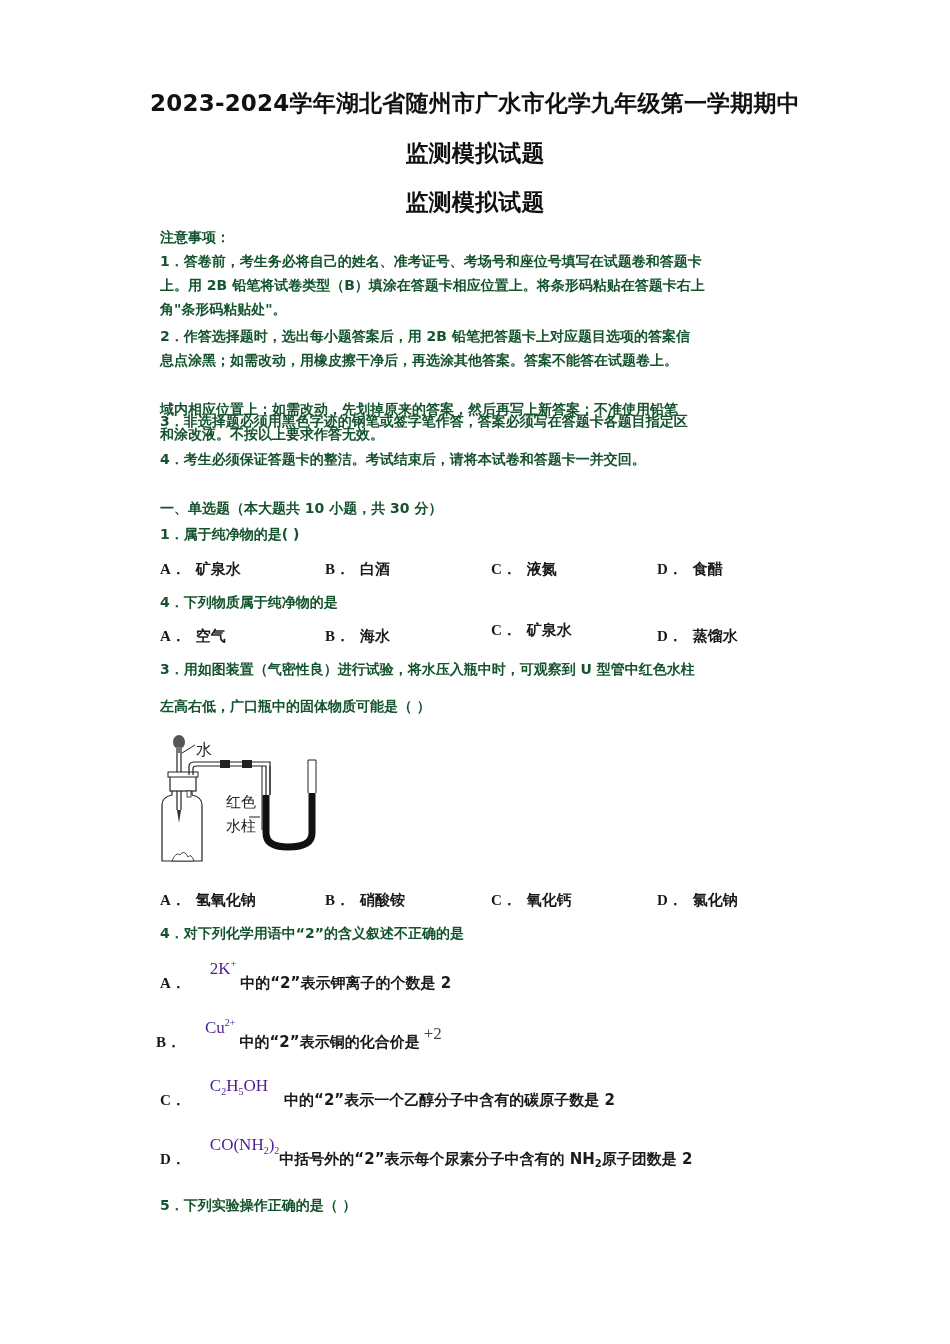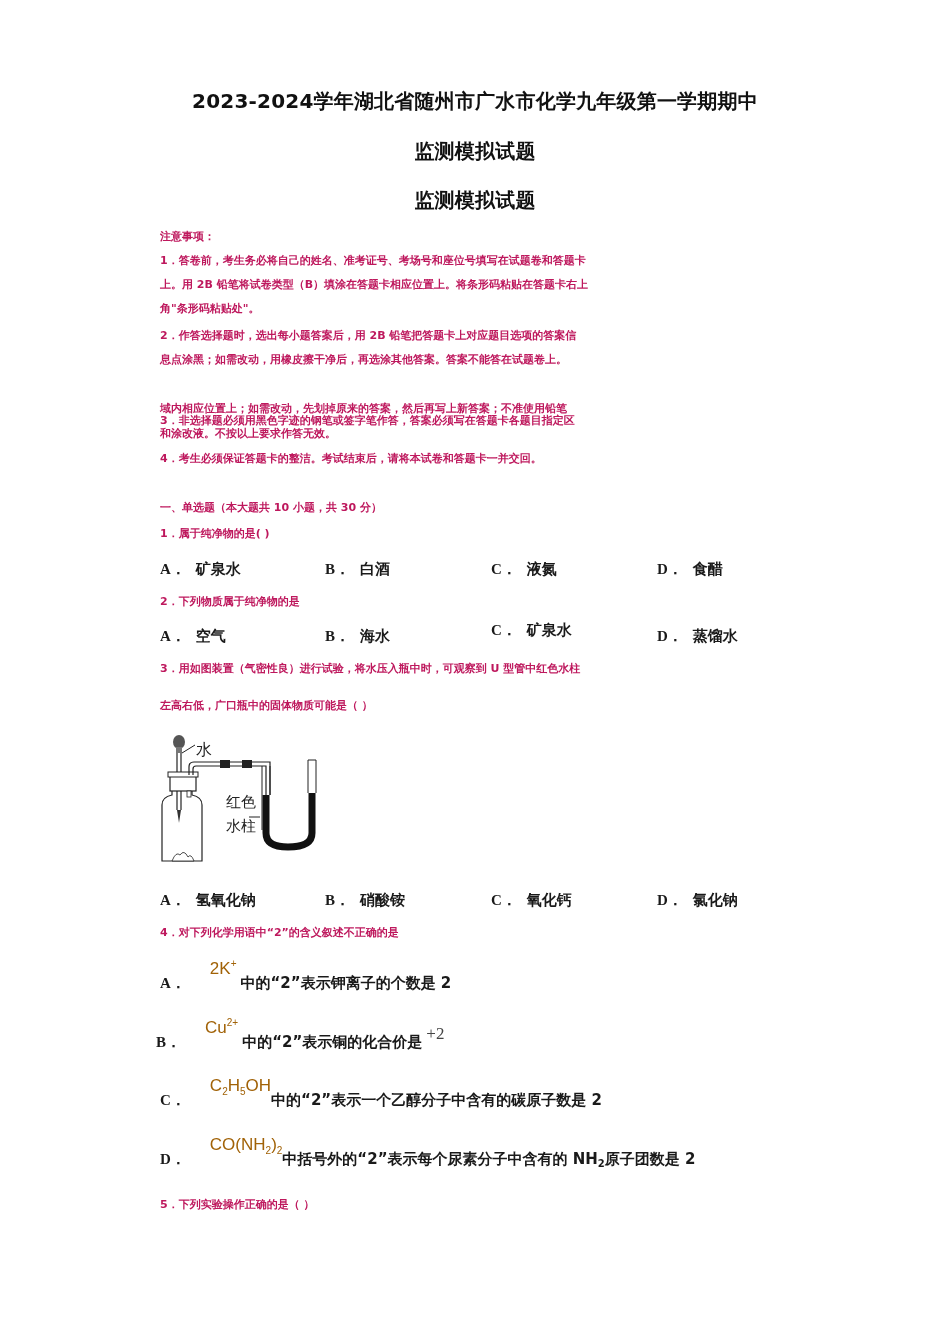--- a/index.html
+++ b/index.html
@@ -4,31 +4,31 @@
   <style>
     html, body { margin: 0; padding: 0; background: #ffffff; }
     body {
       width: 950px; height: 1344px; position: relative; overflow: hidden;
       font-family: "DejaVu Sans", "Liberation Sans", sans-serif;
       color: #111;
     }
     .abs { position: absolute; }
     .title {
       left: 0; width: 950px; text-align: center;
-      font-weight: bold; font-size: 20px; letter-spacing: 0.2px;
+      font-weight: bold; font-size: 23px; letter-spacing: 0.2px;
       font-family: "DejaVu Sans", sans-serif;
     }
     .line {
-      left: 160px; font-size: 11px; font-weight: bold; white-space: nowrap;
-      font-family: "DejaVu Sans", sans-serif; color: #be185d;
+      left: 160px; font-size: 14px; font-weight: bold; white-space: nowrap;
+      font-family: "DejaVu Sans", sans-serif; color: #14532d;
     }
     .opt { font-size: 15px; font-weight: bold; white-space: nowrap; color:#1a1a1a; }
     .opt .letter { font-family: "Liberation Serif", serif; font-weight: bold; margin-right: 10px; }
     .formula {
-      font-family: Liberation Sans, sans-serif; font-weight: normal; color: #a16207;
+      font-family: Liberation Serif, serif; font-weight: normal; color: #4c1d95;
       font-size: 17px; position: relative; top: -14px; margin: 0 4px 0 14px;
     }
     .formula sub, .formula sup { font-size: 10px; }
     .plus2 { font-family: "Liberation Serif", serif; font-weight: normal; color: #444; font-size: 17px; position: relative; top: -8px; margin-left: 4px; }
     .sub2 { font-size: 10px; vertical-align: -3px; }
     svg text { font-family: "DejaVu Sans", sans-serif; }
   </style>
 </head>
 <body>
 
@@ -53,21 +53,21 @@
 
 <div>
   <div class="abs line" style="top:526px;">1．属于纯净物的是(    )</div>
   <div class="abs opt" style="left:160px; top:560px;"><span class="letter">A．</span><span>矿泉水</span></div>
   <div class="abs opt" style="left:325px; top:560px;"><span class="letter">B．</span><span>白酒</span></div>
   <div class="abs opt" style="left:491px; top:560px;"><span class="letter">C．</span><span>液氮</span></div>
   <div class="abs opt" style="left:657px; top:560px;"><span class="letter">D．</span><span>食醋</span></div>
 </div>
 
 <div>
-  <div class="abs line" style="top:594px;">2．下列物质属于纯净物的是</div>
+  <div class="abs line" style="top:594px;">4．下列物质属于纯净物的是</div>
   <div class="abs opt" style="left:160px; top:627px;"><span class="letter">A．</span><span>空气</span></div>
   <div class="abs opt" style="left:325px; top:627px;"><span class="letter">B．</span><span>海水</span></div>
   <div class="abs opt" style="left:491px; top:621px;"><span class="letter">C．</span><span>矿泉水</span></div>
   <div class="abs opt" style="left:657px; top:627px;"><span class="letter">D．</span><span>蒸馏水</span></div>
 </div>
 
 <div>
   <div class="abs line" style="top:661px;">3．用如图装置（气密性良）进行试验，将水压入瓶中时，可观察到 U 型管中红色水柱</div>
   <div class="abs line" style="top:698px;">左高右低，广口瓶中的固体物质可能是（        ）</div>
 
@@ -116,21 +116,21 @@
 
   <div class="abs opt" style="left:160px; top:972px;">
     <span class="letter">A．</span><span class="formula"><span>2K</span><sup>+</sup></span><span>中的“2”表示钾离子的个数是 2</span>
   </div>
 
   <div class="abs opt" style="left:156px; top:1031px;">
     <span class="letter">B．</span><span class="formula"><span>Cu</span><sup>2+</sup></span><span>中的“2”表示铜的化合价是</span><span class="plus2">+2</span>
   </div>
 
   <div class="abs opt" style="left:160px; top:1090px;">
-    <span class="letter">C．</span><span class="formula" style="margin-right:0;"><span>C</span><sub>2</sub><span>H</span><sub>5</sub><span>OH</span></span><span>中的“2”表示一个乙醇分子中含有的碳原子数是 2</span>
+    <span class="letter">C．</span><span class="formula" style="margin-right:16px;"><span>C</span><sub>2</sub><span>H</span><sub>5</sub><span>OH</span></span><span>中的“2”表示一个乙醇分子中含有的碳原子数是 2</span>
   </div>
 
   <div class="abs opt" style="left:160px; top:1149px;">
     <span class="letter">D．</span><span class="formula" style="margin-right:0;"><span>CO(NH</span><sub>2</sub><span>)</span><sub>2</sub></span><span><span>中括号外的“2”表示每个尿素分子中含有的 NH</span><span class="sub2">2</span><span>原子团数是 2</span></span>
   </div>
 </div>
 
 <div>
   <div class="abs line" style="top:1197px;">5．下列实验操作正确的是（        ）</div>
 </div>

